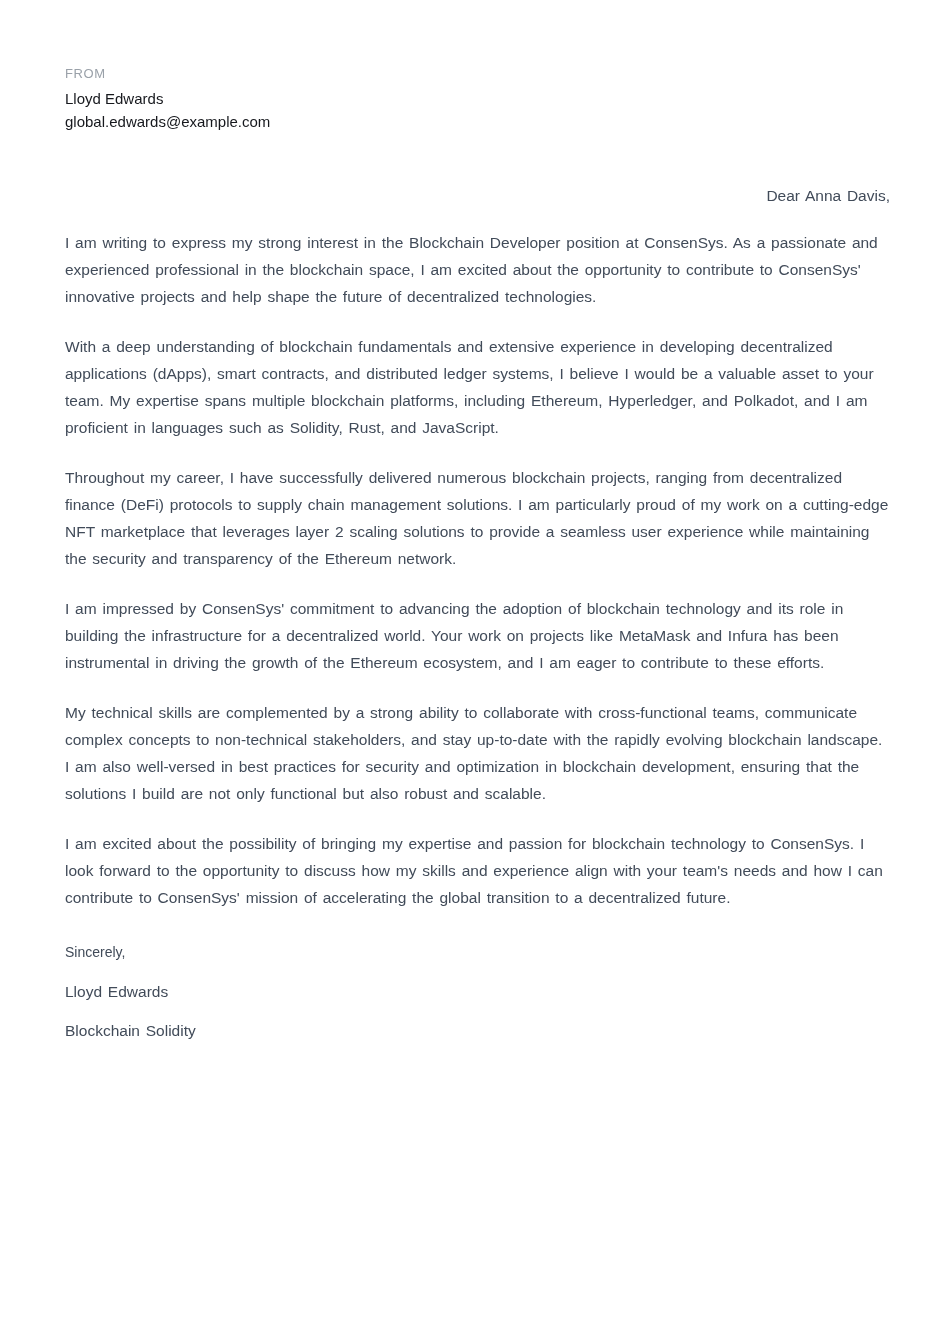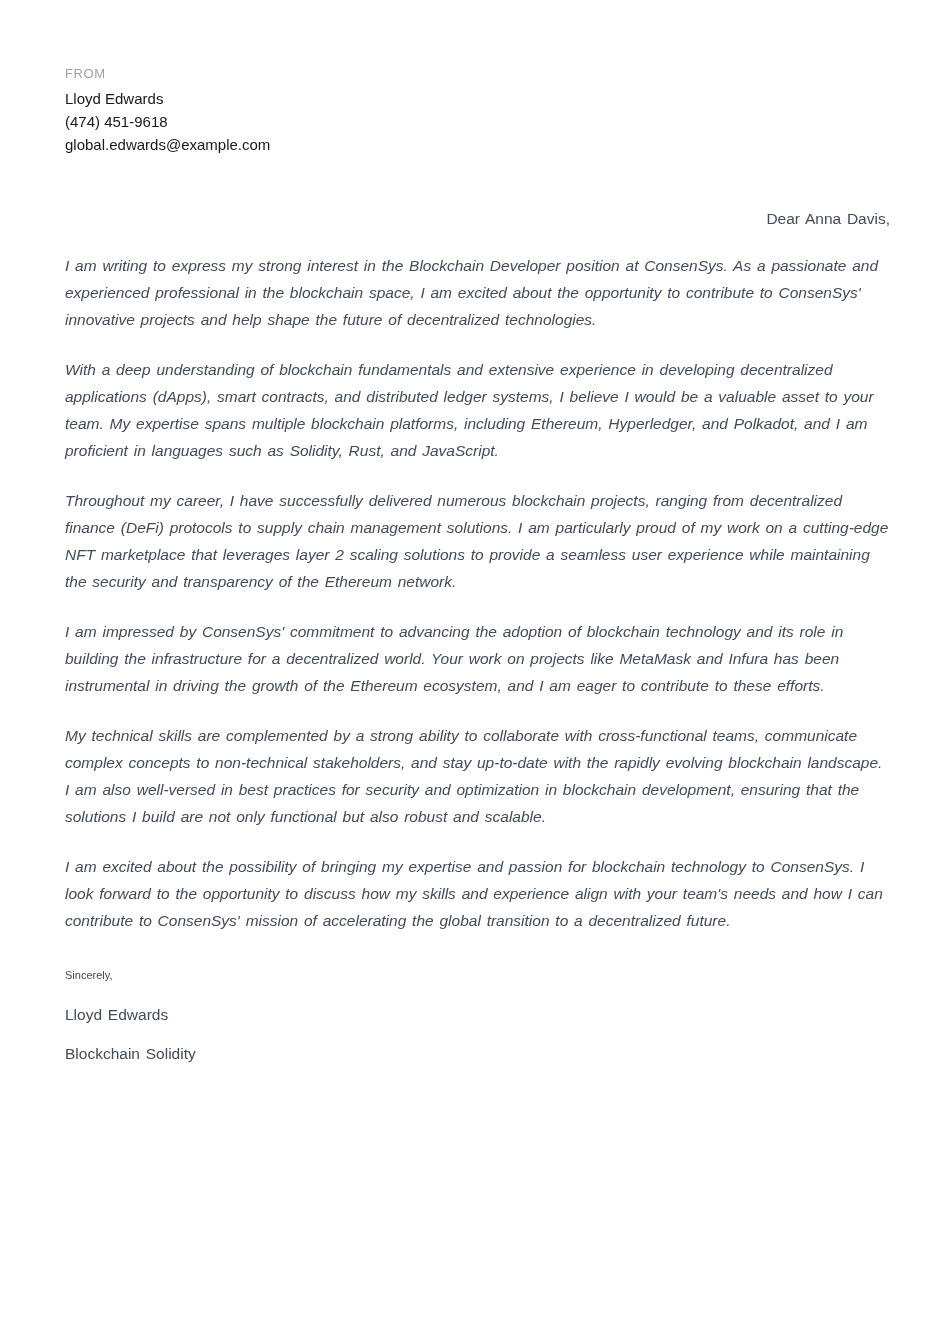--- a/index.html
+++ b/index.html
@@ -38,24 +38,23 @@
     word-spacing: 1.5px;
     text-align: right;
   }
   .body-para {
     font-size: 15.5px;
     line-height: 27px;
     color: #414b59;
     word-spacing: 1.5px;
     margin-bottom: 23px;
     max-width: 830px;
-    font-style: italic;
   }
   .closing {
-    font-size: 11px;
+    font-size: 14px;
     color: #414b59;
     word-spacing: 1.5px;
     margin-top: 28px;
     margin-bottom: 12px;
     line-height: 27px;
   }
   .sig-line {
     font-size: 15.5px;
     color: #414b59;
     word-spacing: 1.5px;
@@ -64,21 +63,20 @@
   }
 </style>
 </head>
 <body>
 
 <div class="page">
 
   <div class="from-block">
     <div class="addr-label">FROM</div>
     <div class="addr-line">Lloyd Edwards</div>
-    <div class="addr-line">(474) 451-9618</div>
     <div class="addr-line">global.edwards@example.com</div>
   </div>
 
 
   <div class="salutation">Dear Anna Davis,</div>
 
   <p class="body-para">I am writing to express my strong interest in the Blockchain Developer position at ConsenSys. As a passionate and experienced professional in the blockchain space, I am excited about the opportunity to contribute to ConsenSys' innovative projects and help shape the future of decentralized technologies.</p>
   <p class="body-para">With a deep understanding of blockchain fundamentals and extensive experience in developing decentralized applications (dApps), smart contracts, and distributed ledger systems, I believe I would be a valuable asset to your team. My expertise spans multiple blockchain platforms, including Ethereum, Hyperledger, and Polkadot, and I am proficient in languages such as Solidity, Rust, and JavaScript.</p>
   <p class="body-para">Throughout my career, I have successfully delivered numerous blockchain projects, ranging from decentralized finance (DeFi) protocols to supply chain management solutions. I am particularly proud of my work on a cutting-edge NFT marketplace that leverages layer 2 scaling solutions to provide a seamless user experience while maintaining the security and transparency of the Ethereum network.</p>
   <p class="body-para">I am impressed by ConsenSys' commitment to advancing the adoption of blockchain technology and its role in building the infrastructure for a decentralized world. Your work on projects like MetaMask and Infura has been instrumental in driving the growth of the Ethereum ecosystem, and I am eager to contribute to these efforts.</p>

